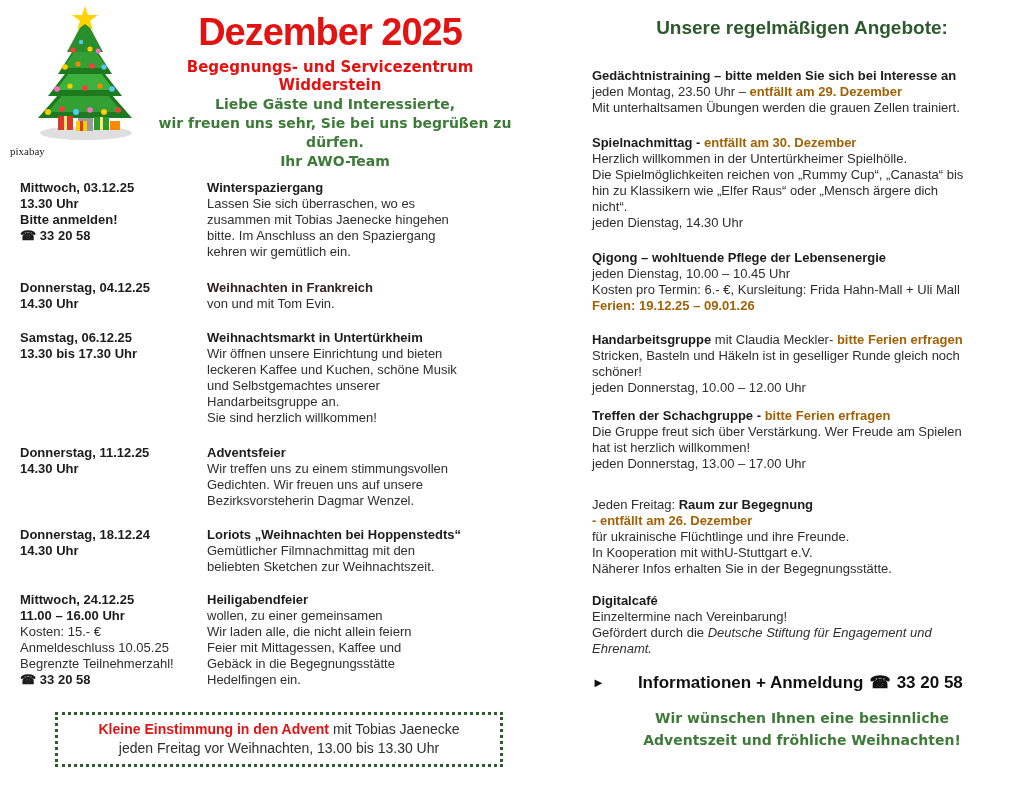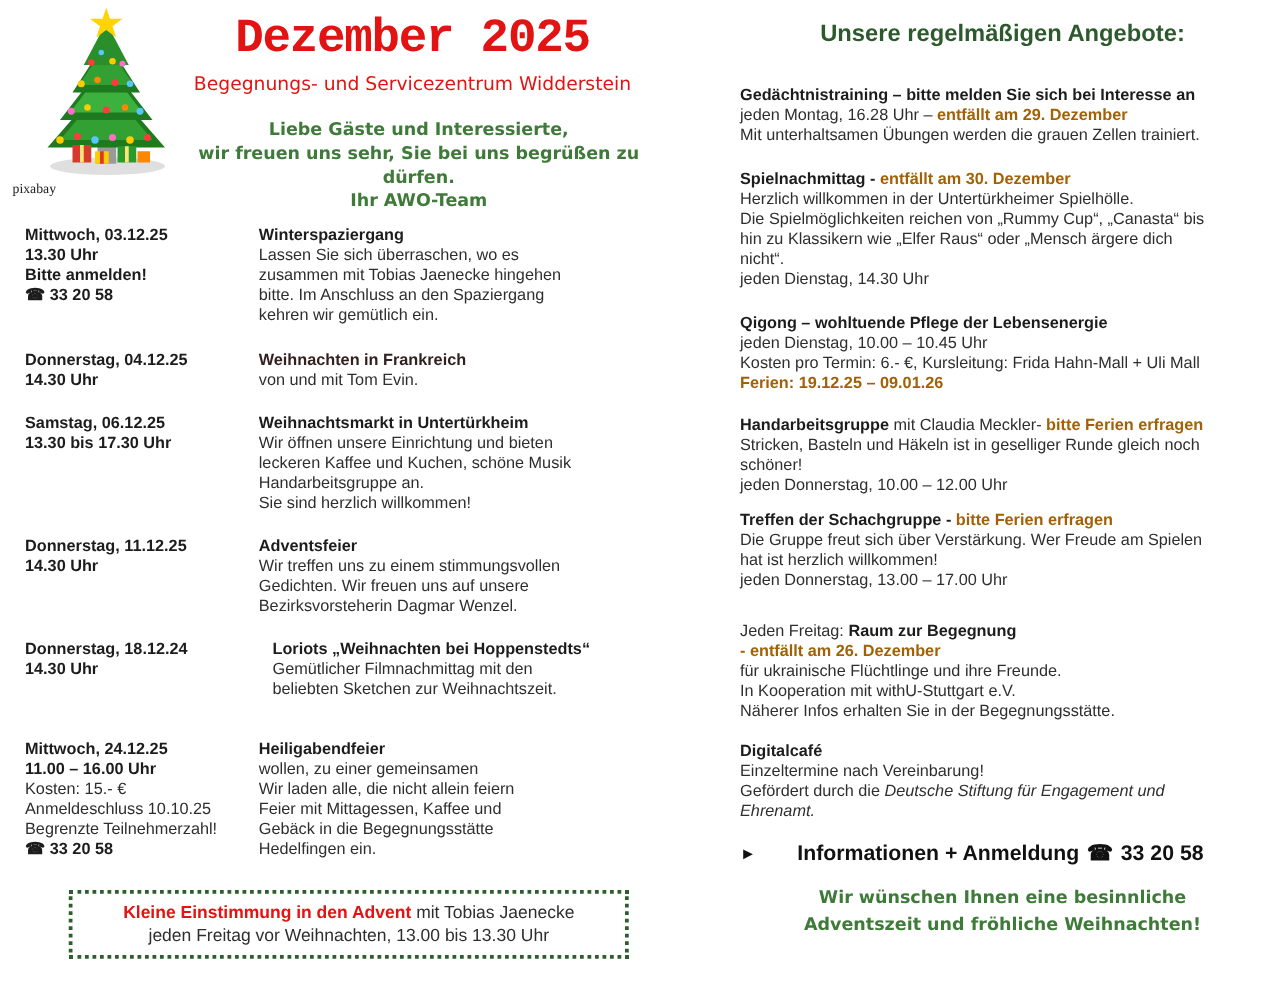--- a/index.html
+++ b/index.html
@@ -4,22 +4,22 @@
 <style>
   html,body{margin:0;padding:0;}
   body{
     width:1024px;height:789px;background:#ffffff;position:relative;overflow:hidden;
     font-family:"Liberation Sans", sans-serif;color:#2e2e2e;
   }
   
   .tree-wrap{position:absolute;left:10px;top:4px;width:150px;height:140px;}
   .credit{position:absolute;left:10px;top:145px;font-family:"Liberation Serif",serif;font-size:11px;color:#222;}
   .title-block{position:absolute;left:140px;top:10px;width:380px;text-align:center;}
-  .main-title{font-family:Liberation Mono, monospace;font-size:38px;font-weight:bold;color:#e21313;letter-spacing:-1px;line-height:44px;}
-  .sub-title{font-family:"DejaVu Sans",sans-serif;font-size:15px;font-weight:normal;color:#e21313;margin-top:4px;}
+  .main-title{font-family:Liberation Sans, sans-serif;font-size:38px;font-weight:bold;color:#e21313;letter-spacing:-1px;line-height:44px;}
+  .sub-title{font-family:"DejaVu Sans",sans-serif;font-size:15px;font-weight:bold;color:#e21313;margin-top:4px;}
   .greeting{position:absolute;left:150px;top:95px;width:370px;text-align:center;
     font-family:"DejaVu Sans",sans-serif;font-size:14px;font-weight:600;color:#3e7b39;line-height:19px;}
   
   .events{position:absolute;left:20px;top:180px;width:492px;font-size:13px;line-height:16px;}
   .event{display:flex;}
   .ev-date{width:187px;font-weight:bold;color:#1c1c1c;}
   .ev-date .r{font-weight:normal;color:#2e2e2e;}
   .ev-body{flex:1;}
   .ev-title{font-weight:bold;color:#1c1c1c;}
   .ev-title.maroon{color:#332020;}
@@ -125,56 +125,57 @@
 
   <div class="event" style="margin-bottom:19px;">
     <div class="ev-date">
       <div>Samstag, 06.12.25</div>
       <div>13.30 bis 17.30 Uhr</div>
     </div>
     <div class="ev-body">
       <div class="ev-title">Weihnachtsmarkt in Untertürkheim</div>
       <div>Wir öffnen unsere Einrichtung und bieten</div>
       <div>leckeren Kaffee und Kuchen, schöne Musik</div>
+      <div>und Selbstgemachtes unserer</div>
       <div>Handarbeitsgruppe an.</div>
       <div>Sie sind herzlich willkommen!</div>
     </div>
   </div>
 
   <div class="event" style="margin-bottom:18px;">
     <div class="ev-date">
       <div>Donnerstag, 11.12.25</div>
       <div>14.30 Uhr</div>
     </div>
     <div class="ev-body">
       <div class="ev-title">Adventsfeier</div>
       <div>Wir treffen uns zu einem stimmungsvollen</div>
       <div>Gedichten. Wir freuen uns auf unsere</div>
       <div>Bezirksvorsteherin Dagmar Wenzel.</div>
     </div>
   </div>
 
-  <div class="event" style="margin-bottom:32px;gap:11px;">
+  <div class="event" style="margin-bottom:17px;">
     <div class="ev-date">
       <div>Donnerstag, 18.12.24</div>
       <div>14.30 Uhr</div>
     </div>
     <div class="ev-body">
       <div class="ev-title">Loriots „Weihnachten bei Hoppenstedts“</div>
       <div>Gemütlicher Filmnachmittag mit den</div>
       <div>beliebten Sketchen zur Weihnachtszeit.</div>
     </div>
   </div>
 
   <div class="event">
     <div class="ev-date">
       <div>Mittwoch, 24.12.25</div>
       <div>11.00 – 16.00 Uhr</div>
       <div class="r">Kosten: 15.- €</div>
-      <div class="r">Anmeldeschluss 10.10.25</div>
+      <div class="r">Anmeldeschluss 10.05.25</div>
       <div class="r">Begrenzte Teilnehmerzahl!</div>
       <div><span>☎</span> <span>33 20 58</span></div>
     </div>
     <div class="ev-body">
       <div class="ev-title">Heiligabendfeier</div>
       <div>wollen, zu einer gemeinsamen</div>
       <div>Wir laden alle, die nicht allein feiern</div>
       <div>Feier mit Mittagessen, Kaffee und</div>
       <div>Gebäck in die Begegnungsstätte</div>
       <div>Hedelfingen ein.</div>
@@ -185,21 +186,21 @@
 <div class="advent-box">
   <div><span class="red-b">Kleine Einstimmung in den Advent</span><span> mit Tobias Jaenecke</span></div>
   <div>jeden Freitag vor Weihnachten, 13.00 bis 13.30 Uhr</div>
 </div>
 
 <div class="offers">
   <div class="offers-heading">Unsere regelmäßigen Angebote:</div>
 
   <div class="offer">
     <div class="b">Gedächtnistraining – bitte melden Sie sich bei Interesse an</div>
-    <div><span>jeden Montag, 16.28 Uhr – </span><span class="gb">entfällt am 29. Dezember</span></div>
+    <div><span>jeden Montag, 23.50 Uhr – </span><span class="gb">entfällt am 29. Dezember</span></div>
     <div>Mit unterhaltsamen Übungen werden die grauen Zellen trainiert.</div>
   </div>
 
   <div class="offer">
     <div><span class="b">Spielnachmittag - </span><span class="gb">entfällt am 30. Dezember</span></div>
     <div>Herzlich willkommen in der Untertürkheimer Spielhölle.</div>
     <div>Die Spielmöglichkeiten reichen von „Rummy Cup“, „Canasta“ bis</div>
     <div>hin zu Klassikern wie „Elfer Raus“ oder „Mensch ärgere dich</div>
     <div>nicht“.</div>
     <div>jeden Dienstag, 14.30 Uhr</div>

